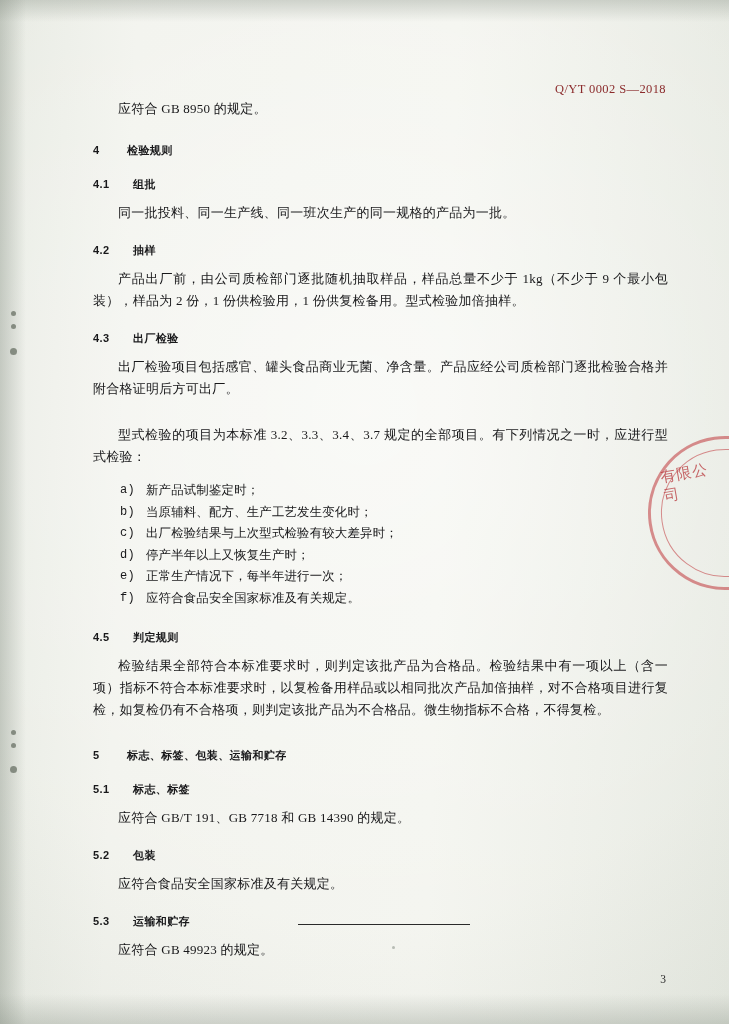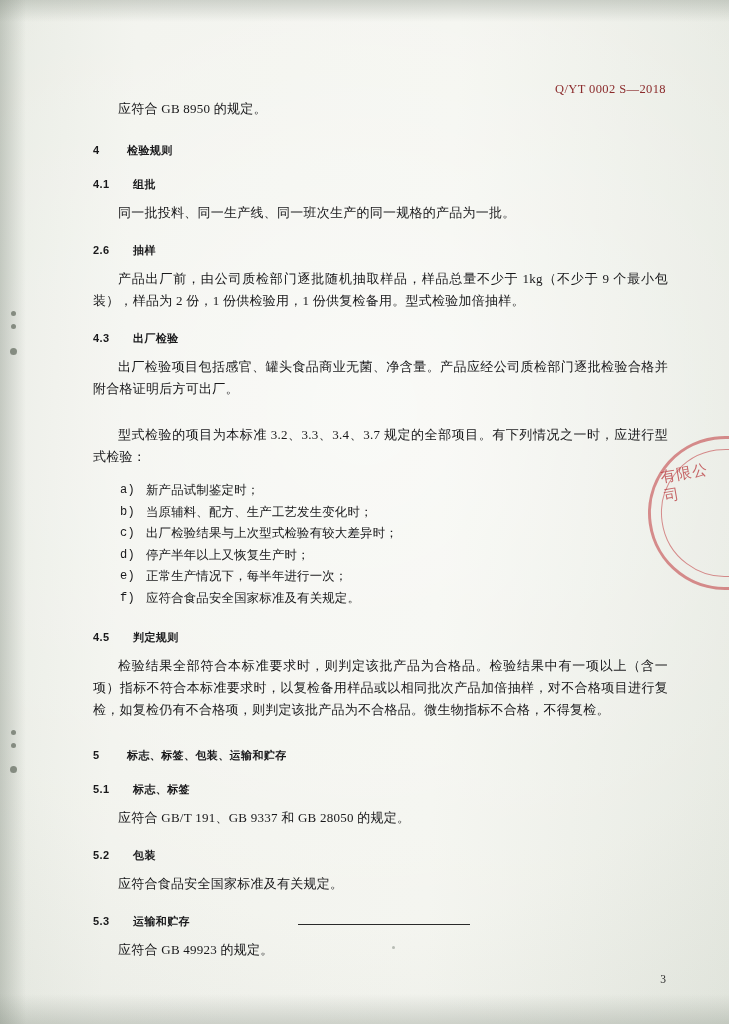--- a/index.html
+++ b/index.html
@@ -223,21 +223,21 @@
 
       <div class="h-clause">
         <span class="h-num wide">4.1</span><span>组批</span>
       </div>
       <div class="sp-5"></div>
       <p class="para">同一批投料、同一生产线、同一班次生产的同一规格的产品为一批。</p>
 
       <div class="sp-1"></div>
 
       <div class="h-clause">
-        <span class="h-num wide">2.6</span><span>抽样</span>
+        <span class="h-num wide">4.2</span><span>抽样</span>
       </div>
       <div class="sp-5"></div>
       <p class="para">产品出厂前，由公司质检部门逐批随机抽取样品，样品总量不少于 1kg（不少于 9 个最小包装），样品为 2 份，1 份供检验用，1 份供复检备用。型式检验加倍抽样。</p>
 
       <div class="sp-1"></div>
 
       <div class="h-clause">
         <span class="h-num wide">4.3</span><span>出厂检验</span>
       </div>
       <div class="sp-5"></div>
@@ -272,21 +272,21 @@
       <div class="h-clause">
         <span class="h-num">5</span><span>标志、标签、包装、运输和贮存</span>
       </div>
 
       <div class="sp-1"></div>
 
       <div class="h-clause">
         <span class="h-num wide">5.1</span><span>标志、标签</span>
       </div>
       <div class="sp-5"></div>
-      <p class="para">应符合 GB/T 191、GB 9337 和 GB 28050 的规定。</p>
+      <p class="para">应符合 GB/T 191、GB 7718 和 GB 14390 的规定。</p>
 
       <div class="sp-1"></div>
 
       <div class="h-clause">
         <span class="h-num wide">5.2</span><span>包装</span>
       </div>
       <div class="sp-5"></div>
       <p class="para">应符合食品安全国家标准及有关规定。</p>
 
       <div class="sp-1"></div>

